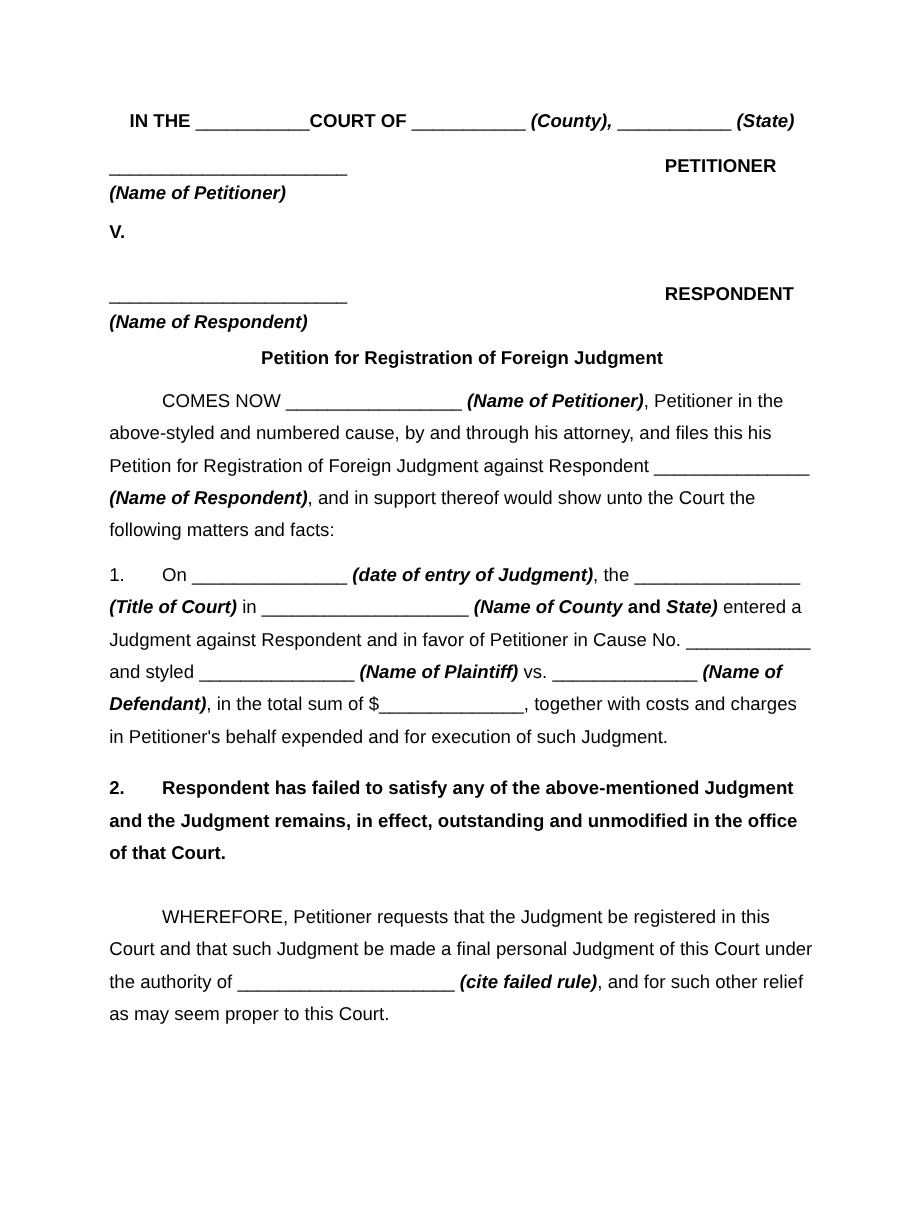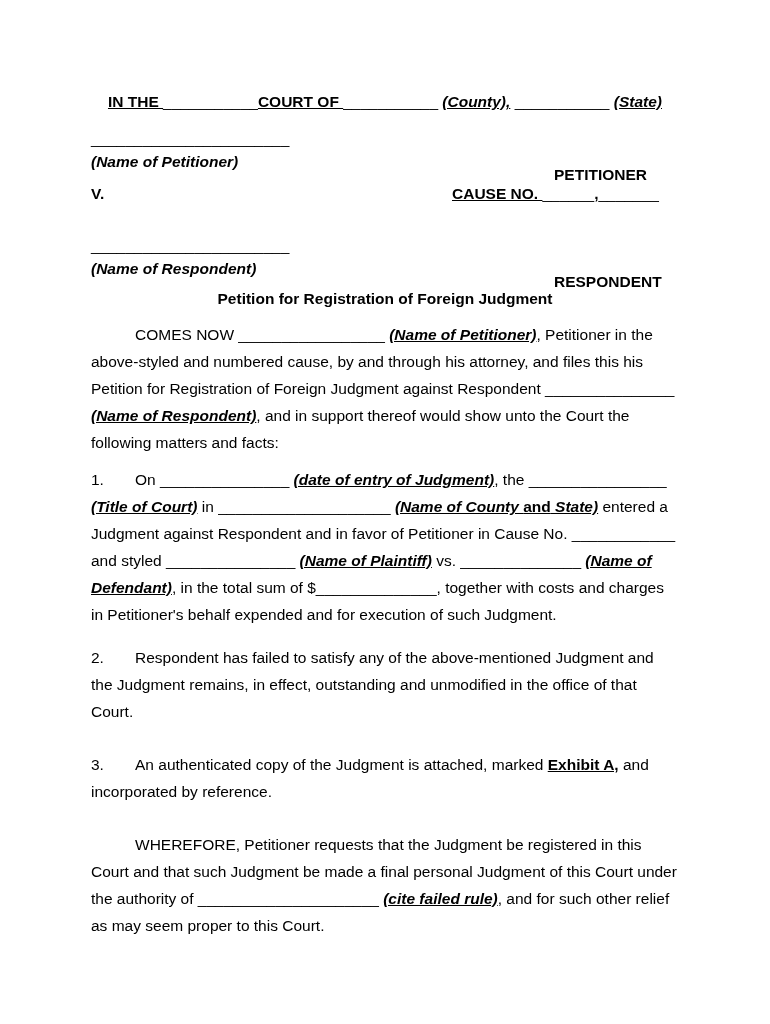--- a/index.html
+++ b/index.html
@@ -13,42 +13,41 @@
     overflow: hidden;
     font-family: "Liberation Sans", sans-serif;
     font-size: 15.5px;
     color: #000000;
   }
   .content {
     margin: 0 91px;
     padding-top: 88px;
     width: 588px;
   }
-  .b { font-weight: bold; text-decoration: underline; }
+  .b { font-weight: bold; }
   .i { font-style: italic; }
 
   .court-line {
     line-height: 27px;
     text-align: center;
     white-space: nowrap;
   }
   .cap-row {
     position: relative;
     height: 27px;
     line-height: 27px;
   }
   .row-pet { margin-top: 10px; }
   .row-v { margin-top: 8px; }
   .row-resp { margin-top: 25px; }
   .cap-label {
     position: absolute;
     left: 463px;
     top: 0;
     font-weight: bold;
-    margin-top: 36px;
   }
   .cause {
     position: absolute;
     left: 361px;
     top: 0;
     white-space: nowrap;
   }
   .v { font-weight: bold; }
   .hint {
     line-height: 20px;
@@ -61,21 +60,21 @@
     text-align: center;
     font-weight: bold;
   }
   .para {
     line-height: 27px;
     text-align: left;
   }
   .indent { text-indent: 44px; }
   .para-comes-now { margin-top: 9px; }
   .para-1 { margin-top: 10px; }
-  .para-2 { margin-top: 16px; }
+  .para-2 { margin-top: 16px; font-weight: bold; }
   .para-3 { margin-top: 26px; }
   .para-wherefore { margin-top: 26px; }
   .num {
     display: inline-block;
     width: 44px;
   }
 </style>
 </head>
 <body>
 
@@ -84,40 +83,36 @@
   <div class="court-line"><span class="b">IN THE </span><span>___________</span><span class="b">COURT OF </span><span>___________</span><span> </span><span class="b i">(County),</span><span> </span><span>___________</span><span> </span><span class="b i">(State)</span></div>
 
   <div class="cap-row row-pet">
     <span class="blank">_______________________</span>
     <span class="cap-label">PETITIONER</span>
   </div>
   <div class="hint">(Name of Petitioner)</div>
 
   <div class="cap-row row-v">
     <span class="v">V.</span>
-    <span class="cause"><span class="b">CAUSE NO. </span><span>______</span><span class="b">,</span><span>_______</span></span>
   </div>
 
   <div class="cap-row row-resp">
     <span class="blank">_______________________</span>
     <span class="cap-label">RESPONDENT</span>
   </div>
   <div class="hint">(Name of Respondent)</div>
 
   <div class="doc-title">Petition for Registration of Foreign Judgment</div>
 
   <div class="para indent para-comes-now"><span>COMES NOW _________________ </span><span class="b i">(Name of Petitioner)</span><span>, Petitioner in the above-styled and numbered cause, by and through his attorney, and files this his Petition for Registration of Foreign Judgment against Respondent _______________ </span><span class="b i">(Name of Respondent)</span><span>, and in support thereof would show unto the Court the following matters and facts:</span></div>
 
   <div class="para para-1">
     <span class="num">1.</span><span><span>On _______________ </span><span class="b i">(date of entry of Judgment)</span><span>, the ________________ </span><span class="b i">(Title of Court)</span><span> in ____________________ </span><span class="b i">(Name of County </span><span class="b">and</span><span class="b i"> State)</span><span> entered a Judgment against Respondent and in favor of Petitioner in Cause No. ____________ and styled _______________ </span><span class="b i">(Name of Plaintiff)</span><span> vs. ______________ </span><span class="b i">(Name of Defendant)</span><span>, in the total sum of $______________, together with costs and charges in Petitioner's behalf expended and for execution of such Judgment.</span></span>
   </div>
 
   <div class="para para-2">
     <span class="num">2.</span><span><span>Respondent has failed to satisfy any of the above-mentioned Judgment and the Judgment remains, in effect, outstanding and unmodified in the office of that Court.</span></span>
   </div>
 
-  <div class="para para-3">
-    <span class="num">3.</span><span><span>An authenticated copy of the Judgment is attached, marked </span><span class="b">Exhibit A,</span><span> and incorporated by reference.</span></span>
-  </div>
 
   <div class="para indent para-wherefore"><span>WHEREFORE, Petitioner requests that the Judgment be registered in this Court and that such Judgment be made a final personal Judgment of this Court under the authority of _____________________ </span><span class="b i">(cite failed rule)</span><span>, and for such other relief as may seem proper to this Court.</span></div>
 
 </div>
 
 </body></html>

